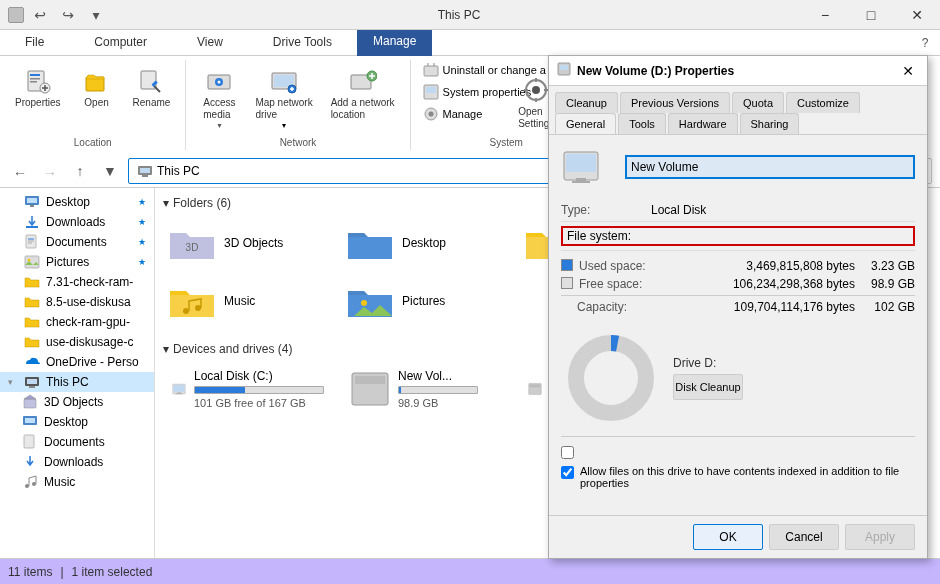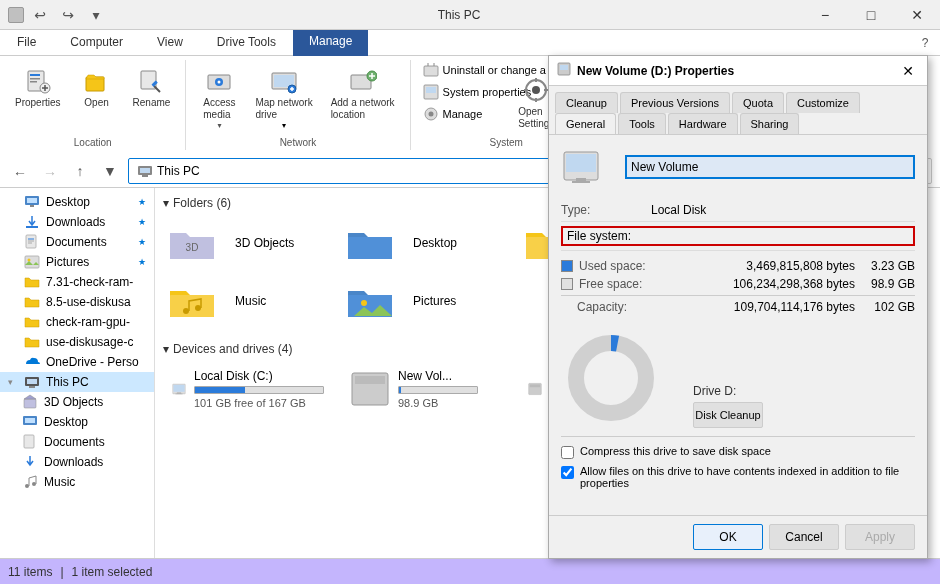--- a/index.html
+++ b/index.html
@@ -6,21 +6,21 @@
     body { font-family: 'Segoe UI', Tahoma, sans-serif; font-size: 12px; background: #fff; width: 940px; height: 584px; overflow: hidden; }
 
     
     .title-bar { background: #f0f0f0; height: 30px; display: flex; align-items: center; border-bottom: 1px solid #ccc; }
     .title-bar-icons { display: flex; align-items: center; gap: 4px; padding: 0 8px; }
     .title-icon { width: 16px; height: 16px; background: #c0c0c0; border: 1px solid #999; border-radius: 2px; }
     .title-text { flex: 1; text-align: center; font-size: 12px; color: #333; }
     .title-controls { display: flex; }
     .title-btn { width: 46px; height: 30px; display: flex; align-items: center; justify-content: center; cursor: pointer; font-size: 14px; color: #333; }
     .ribbon-tabs { display: flex; height: 26px; border-bottom: 1px solid #ccc; }
-    .ribbon-tab { padding: 4px 16px; font-size: 12px; cursor: pointer; color: #333; border: 1px solid transparent; margin-bottom: -1px; }
+    .ribbon-tab { padding: 4px 24px; font-size: 12px; cursor: pointer; color: #333; border: 1px solid transparent; margin-bottom: -1px; }
     .ribbon-tab.manage-active { background: #2b579a; color: #fff; border: none; padding: 4px 16px; }
 
     .ribbon-content { display: flex; padding: 4px 0; min-height: 80px; }
     .ribbon-group { display: flex; flex-direction: column; padding: 0 8px; border-right: 1px solid #ddd; }
     .ribbon-group-items { display: flex; flex: 1; align-items: flex-start; gap: 4px; }
     .ribbon-group-label { text-align: center; font-size: 10px; color: #555; margin-top: auto; padding: 2px 0; }
     .ribbon-btn { display: flex; flex-direction: column; align-items: center; padding: 4px 6px; cursor: pointer; border: 1px solid transparent; border-radius: 2px; min-width: 50px; }
     .ribbon-btn-icon { width: 32px; height: 32px; display: flex; align-items: center; justify-content: center; }
     .ribbon-btn-label { font-size: 10px; color: #333; line-height: 1.2; }
 
@@ -38,21 +38,21 @@
     .sidebar { width: 155px; border-right: 1px solid #ddd; overflow-y: auto; padding: 4px 0; background: #fff; min-height: 320px; }
     .sidebar-item { display: flex; align-items: center; padding: 2px 8px; cursor: pointer; gap: 6px; font-size: 12px; }
     .sidebar-item.selected { background: #cce8ff; }
     .sidebar-item-label { overflow: hidden; text-overflow: ellipsis; white-space: nowrap; }
     .sidebar-expand { width: 10px; color: #888; font-size: 9px; flex-shrink: 0; }
 
     
     .content { flex: 1; overflow-y: auto; padding: 8px; background: #fff; }
     .content-section-title { font-size: 12px; color: #333; margin-bottom: 8px; display: flex; align-items: center; gap: 4px; }
     .content-grid { display: flex; flex-wrap: wrap; gap: 8px; margin-bottom: 16px; }
-    .content-item { display: flex; align-items: center; gap: 19px; width: 170px; cursor: pointer; padding: 4px; border: 1px solid transparent; border-radius: 2px; }
+    .content-item { display: flex; align-items: center; gap: 8px; width: 170px; cursor: pointer; padding: 4px; border: 1px solid transparent; border-radius: 2px; }
     .drive-item { width: 170px; cursor: pointer; padding: 4px 8px; border: 1px solid transparent; border-radius: 2px; }
     .drives-grid { display: flex; flex-wrap: wrap; gap: 8px; }
 
     
     .status-bar { background: #c4b5fd; border-top: 1px solid #ccc; height: 26px; display: flex; align-items: center; padding: 9px 8px; font-size: 12px; color: #333; }
 
     
     .dialog-overlay { position: fixed; top: 0; left: 0; width: 940px; height: 584px; pointer-events: none; }
     .dialog { position: absolute; top: 55px; left: 548px; width: 380px; background: #f0abfc; border: 1px solid #aaa; box-shadow: 3px 3px 8px rgba(0,0,0,0.3); pointer-events: all; }
     .dialog-title-bar { background: #ffffff; height: 30px; display: flex; align-items: center; padding: 0 8px; border-bottom: 1px solid #ccc; }
@@ -73,21 +73,21 @@
     .prop-name-input { flex: 1; height: 24px; border: 2px solid #0078d7; padding: 0 4px; font-size: 12px; background: #dde8f5; }
 
     .prop-row { display: flex; padding: 4px 0; font-size: 12px; border-bottom: 1px solid #ddd; }
     .prop-label { width: 90px; color: #555; }
     .prop-value { flex: 1; color: #000; }
     .prop-value.highlight { border: 1px solid #cc0000; padding: 1px 4px; }
 
     .donut-container { display: flex; flex-direction: column; align-items: center; margin: 12px 0 8px; }
     .donut-svg { width: 100px; height: 100px; }
 
-    .prop-space-row { display: flex; align-items: center; padding: 2px 0; font-size: 12px; }
+    .prop-space-row { display: flex; align-items: flex-start; padding: 2px 0; font-size: 12px; }
     .space-color-box { width: 12px; height: 12px; border: 1px solid #888; margin-right: 6px; flex-shrink: 0; }
 
     .dialog-checkbox-section { padding: 8px 0; border-top: 1px solid #ccc; margin-top: 8px; }
     .dialog-checkbox-row { display: flex; align-items: flex-start; gap: 6px; font-size: 11px; margin-bottom: 6px; }
     .dialog-checkbox-row input[type=checkbox] { margin-top: 1px; flex-shrink: 0; }
 
     .dialog-footer { display: flex; justify-content: flex-end; gap: 6px; padding: 8px 12px; border-top: 1px solid #ccc; background: #f0f0f0; }
     .dialog-btn { height: 26px; min-width: 70px; border: 1px solid #ccc; background: #e0e0e0; font-size: 12px; cursor: pointer; border-radius: 2px; }
     .dialog-btn.default { border: 1px solid #0078d7; background: #e8f0fb; }
     .dialog-btn.disabled { color: #aaa; cursor: default; }
@@ -596,38 +596,37 @@
       </div>
 
       <div class="prop-space-row" style="border-top:1px solid #ccc; padding-top:4px; margin-top:2px;">
         <div style="width:16px;"></div>
         <span style="width:90px; color:#555;">Capacity:</span>
         <span style="flex:1; text-align:right;">109,704,114,176 bytes</span>
         <span style="width:60px; text-align:right;">102 GB</span>
       </div>
 
       <div class="donut-container">
-        <div style="display:flex; align-items:flex-end; gap:32px; width:100%;">
+        <div style="display:flex; align-items:center; gap:12px; width:100%;">
           <svg class="donut-svg" viewBox="0 0 100 100">
 
             <circle cx="50" cy="50" r="35" fill="none" stroke="#d0d0d0" stroke-width="16" stroke-dasharray="219.9 0" transform="rotate(-90 50 50)"></circle>
 
             <circle cx="50" cy="50" r="35" fill="none" stroke="#2b7bda" stroke-width="16" stroke-dasharray="6.6 213.3" transform="rotate(-90 50 50)"></circle>
           </svg>
           <div style="display:flex; flex-direction:column; gap:4px;">
             <div style="font-size:12px; color:#333;">Drive D:</div>
             <button class="dialog-btn" style="font-size:11px;">Disk Cleanup</button>
           </div>
         </div>
       </div>
 
       <div class="dialog-checkbox-section">
         <div class="dialog-checkbox-row">
           <input type="checkbox" style="">
-          <label>Compress this drive to save disk space</label>
         </div>
         <div class="dialog-checkbox-row">
           <input type="checkbox" checked="" style="">
           <label>Allow files on this drive to have contents indexed in addition to file properties</label>
         </div>
       </div>
     </div>
 
     <div class="dialog-footer">
       <button class="dialog-btn default">OK</button>

